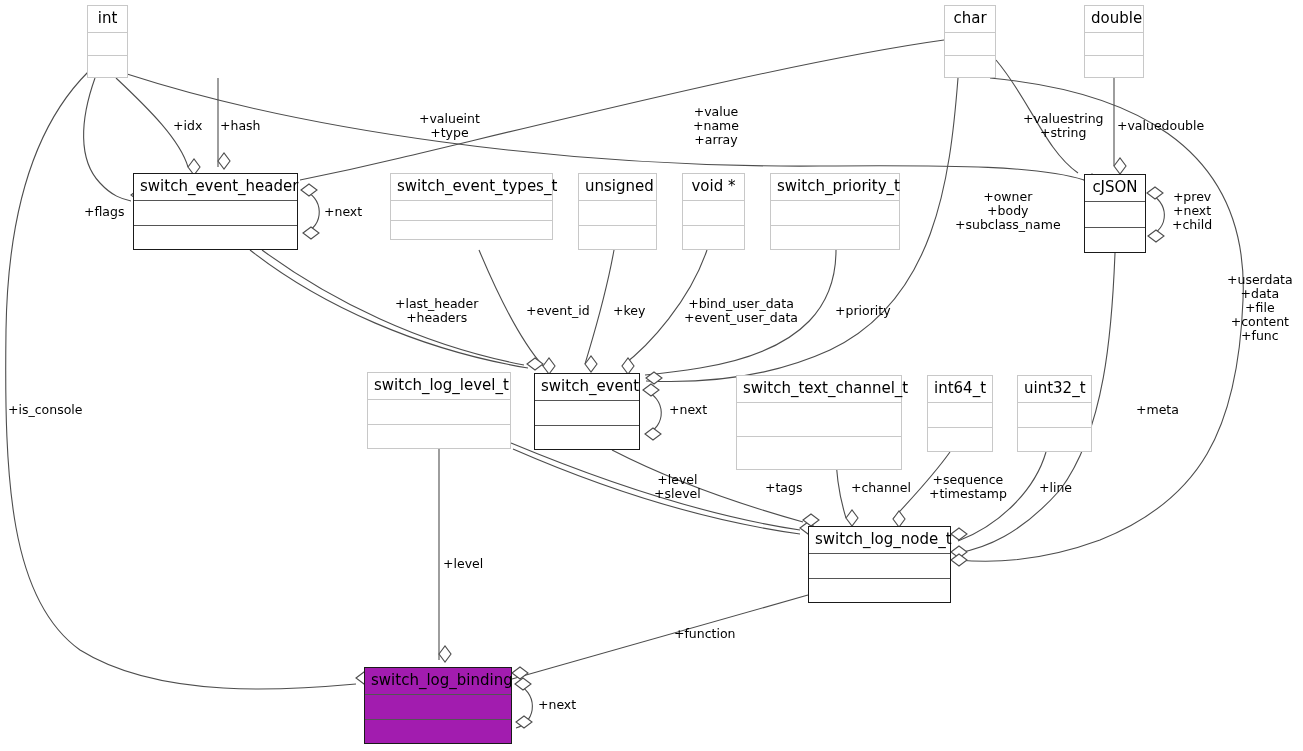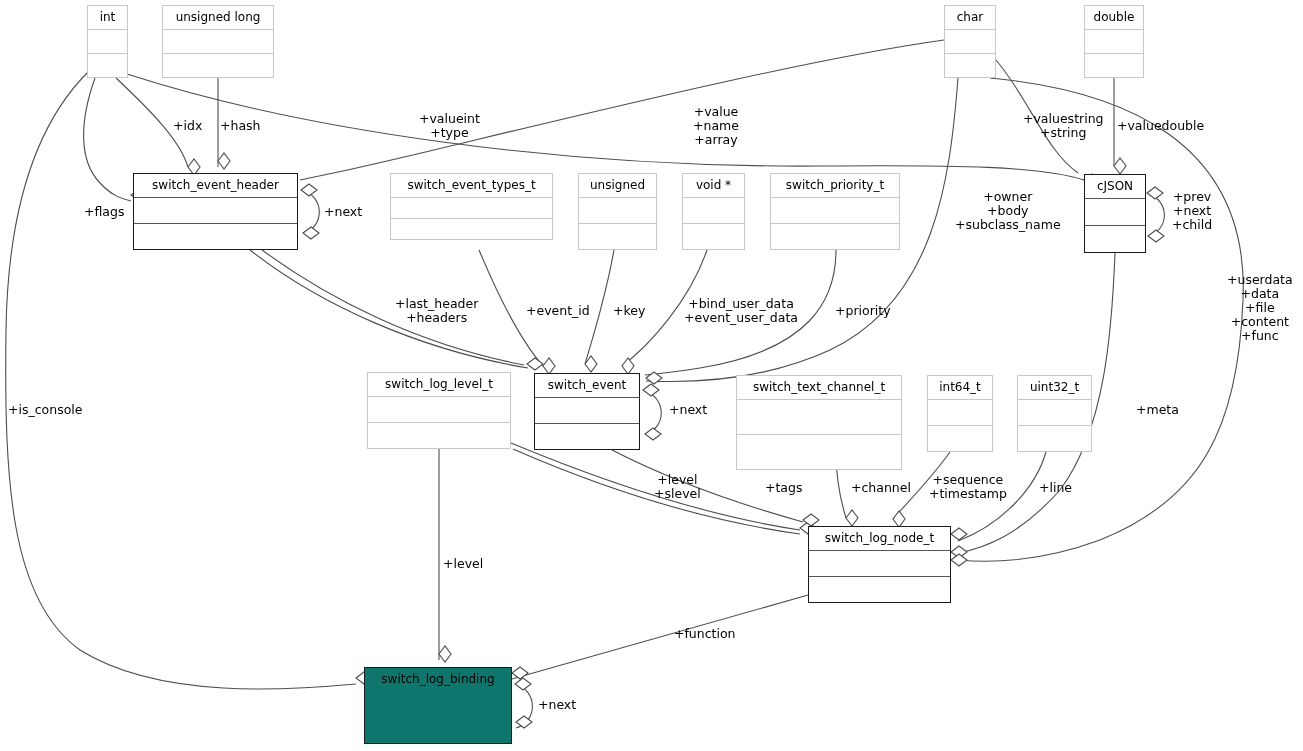--- a/index.html
+++ b/index.html
@@ -28,26 +28,26 @@
     background: #ffffff;
     border: 1px solid #c8c8c8;
     display: flex;
     flex-direction: column;
   }
   .uml-node.hl {
     border: 1px solid #1a1a1a;
   }
   .uml-node.sel {
     border: 1px solid #1a1a1a;
-    background: #0f766e;
+    background: #a21caf;
   }
   .uml-title {
     text-align: center;
     color: #000000;
-    font-size: 12px;
+    font-size: 15px;
     line-height: 1;
     padding: 5px 6px 6px 6px;
     white-space: nowrap;
     border-bottom: 1px solid #c8c8c8;
   }
   .uml-node.hl > .uml-title,
   .uml-node.sel > .uml-title {
     border-bottom: 1px solid #555555;
   }
   .uml-attrs {
@@ -162,25 +162,20 @@
       <path d="M 512,673 l 8,-6 8,6 -8,6 z"></path>
       <path d="M 356,678 l 8,-6 8,6 -8,6 z"></path>
       <path d="M 515,684 l 8,-6 8,6 -8,6 z"></path>
       <path d="M 516,722 l 8,-6 8,6 -8,6 z"></path>
       <path d="M 131,195 l 8,-6 8,6 -8,6 z"></path>
     </g>
   </svg>
 
   <div class="uml-node" style="left: 87px; top: 5px; width: 41px; height: 73px;">
     <div class="uml-title">int</div>
-    <div class="uml-attrs"></div>
-    <div class="uml-ops"></div>
-  </div>
-  <div class="uml-node" style="left: 162px; top: 5px; width: 112px; height: 73px;">
-    <div class="uml-title">unsigned long</div>
     <div class="uml-attrs"></div>
     <div class="uml-ops"></div>
   </div>
   <div class="uml-node" style="left: 944px; top: 5px; width: 52px; height: 73px;">
     <div class="uml-title">char</div>
     <div class="uml-attrs"></div>
     <div class="uml-ops"></div>
   </div>
   <div class="uml-node" style="left: 1084px; top: 5px; width: 60px; height: 73px;">
     <div class="uml-title">double</div>

